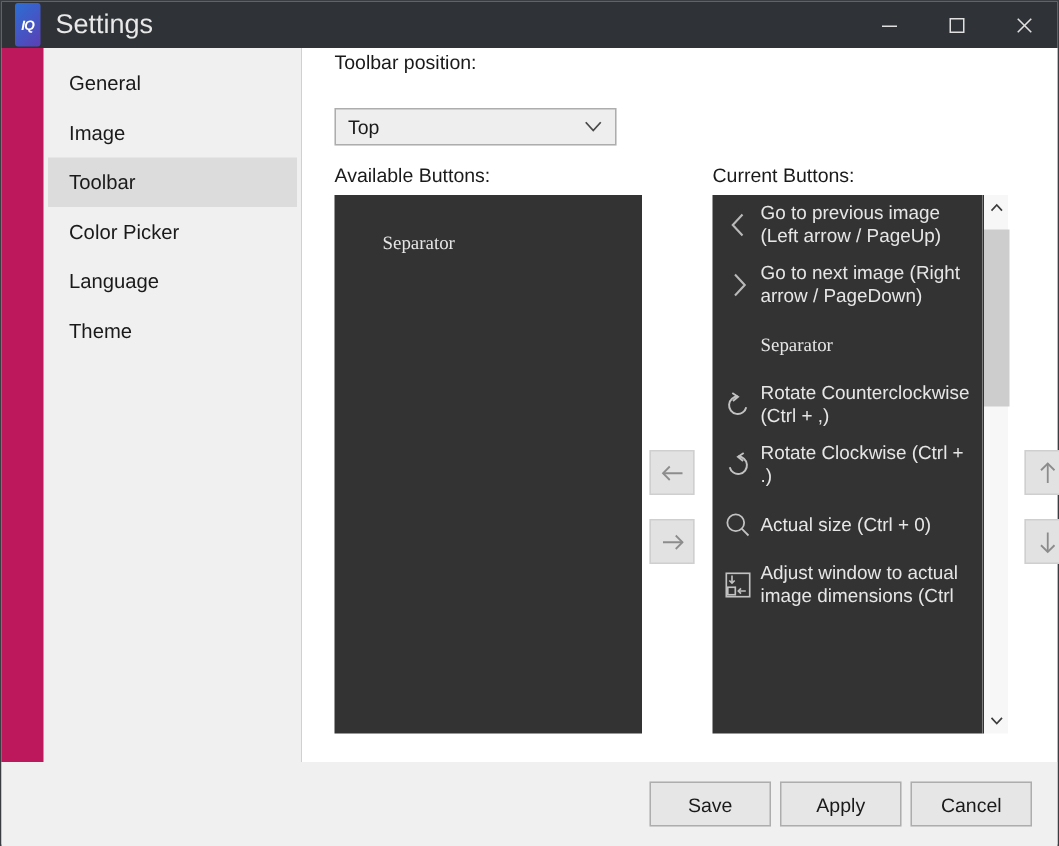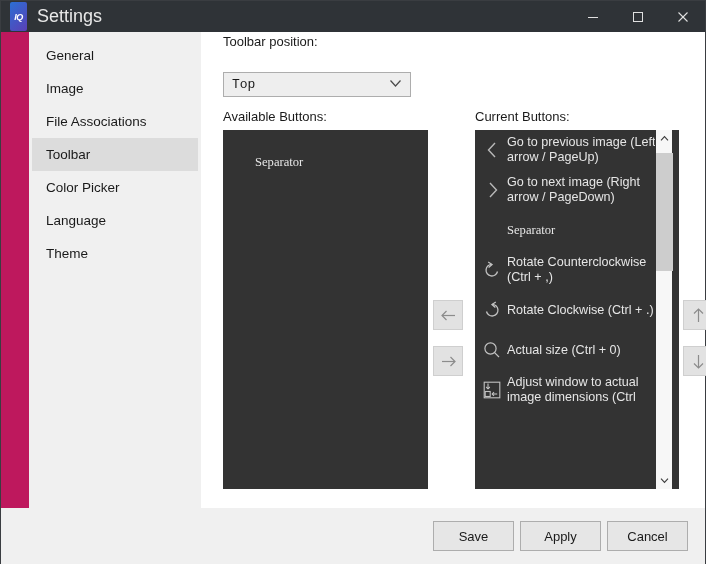--- a/index.html
+++ b/index.html
@@ -112,31 +112,30 @@
     top: 40px;
     width: 188px;
     height: 25px;
     background: #eeeeee;
     border: 1px solid #adadad;
     display: flex;
     align-items: center;
     padding: 0 8px;
     font-size: 13px;
     color: #1a1a1a;
-    font-family: Liberation Mono, monospace;
   }
   .combo .chev { margin-left: auto; }
 
   .listbox {
     position: absolute;
     background: #333333;
     overflow: hidden;
   }
   #available-list { left: 22px; top: 98px; width: 205px; height: 359px; }
-  #current-list  { left: 274px; top: 98px; width: 204px; height: 359px; }
+  #current-list  { left: 274px; top: 98px; width: 180px; height: 359px; }
 
   .list-item {
     display: flex;
     align-items: center;
     color: #e6e6e6;
     font-size: 12.6px;
     line-height: 15px;
     padding: 0 6px 0 4px;
     min-height: 40px;
   }
@@ -253,23 +252,20 @@
 
   <div class="body-area">
 
     <div class="sidebar">
       <div class="side-item">
         <span>General</span>
       </div>
       <div class="side-item">
         <span>Image</span>
       </div>
-      <div class="side-item">
-        <span>File Associations</span>
-      </div>
       <div class="side-item selected">
         <span>Toolbar</span>
       </div>
       <div class="side-item">
         <span>Color Picker</span>
       </div>
       <div class="side-item">
         <span>Language</span>
       </div>
       <div class="side-item">

